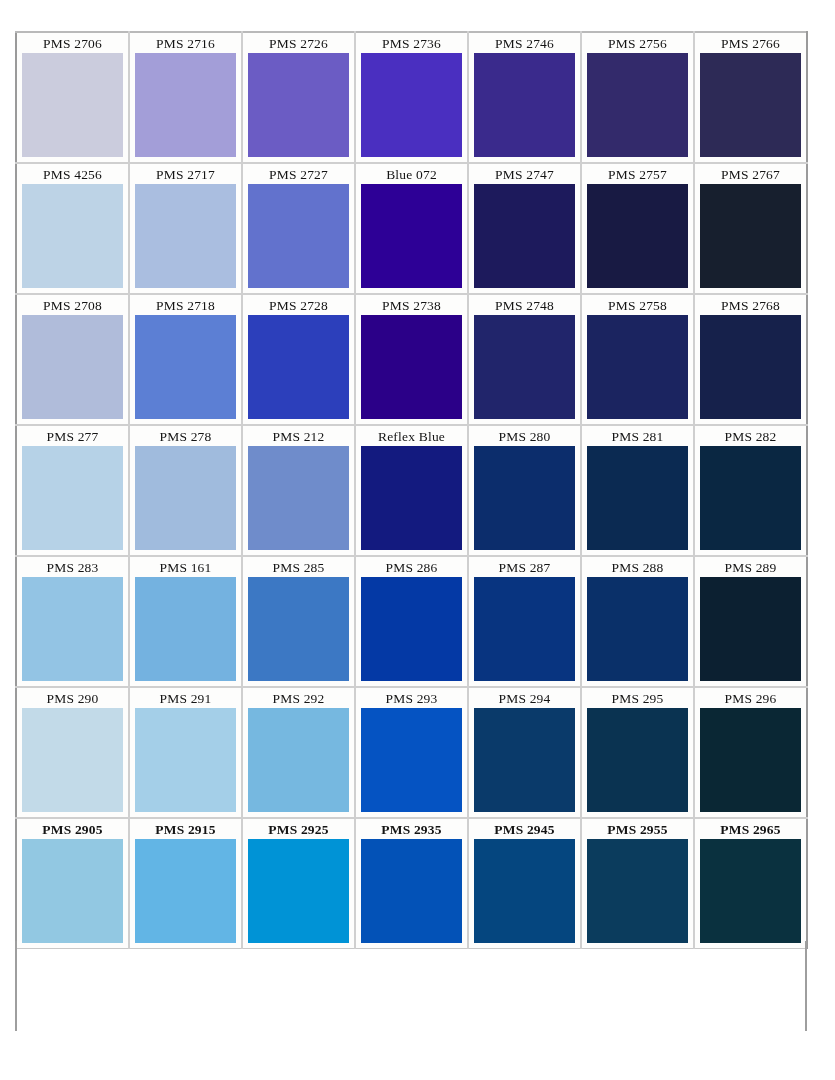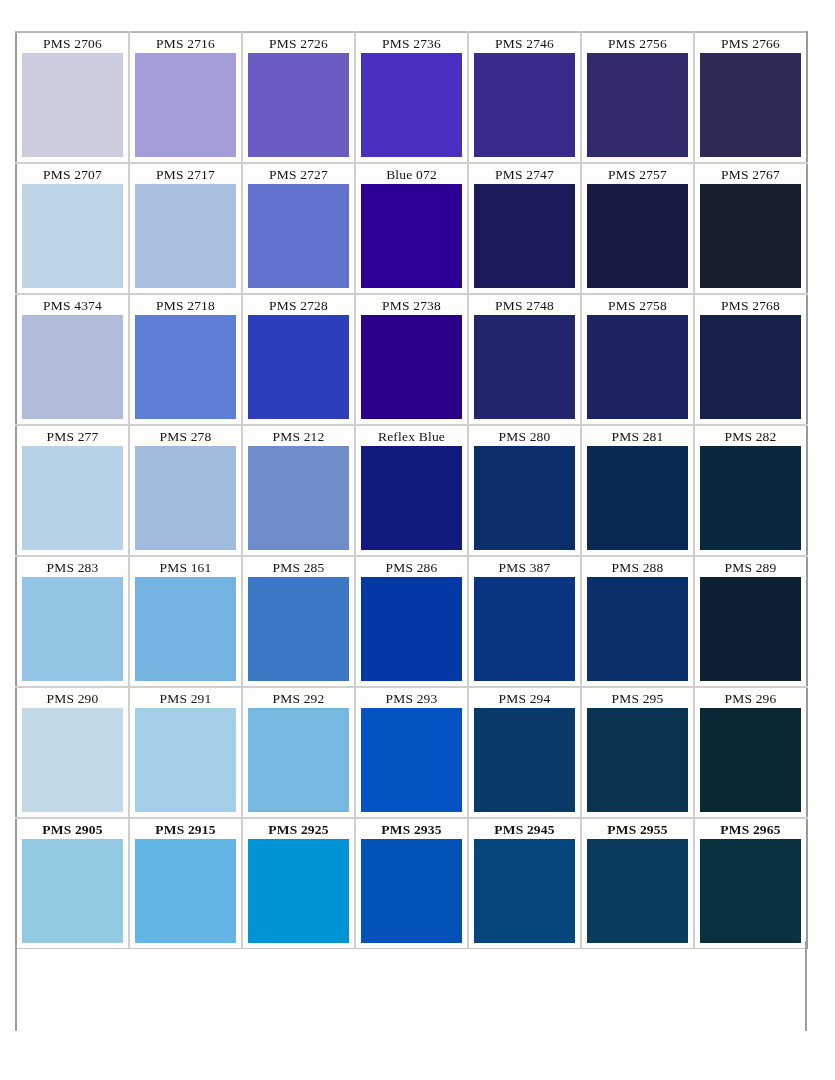--- a/index.html
+++ b/index.html
@@ -131,21 +131,21 @@
         <span class="cell-inner">
           <span class="swatch-label">PMS 2766</span>
           <span class="swatch-chip" style="background-color: rgb(45, 42, 86);"></span>
         </span>
       </td>
     </tr>
 
     <tr>
       <td class="cell">
         <span class="cell-inner">
-          <span class="swatch-label">PMS 2707</span>
+          <span class="swatch-label">PMS 4256</span>
           <span class="swatch-chip" style="background-color: rgb(189, 211, 230);"></span>
         </span>
       </td>
       <td class="cell">
         <span class="cell-inner">
           <span class="swatch-label">PMS 2717</span>
           <span class="swatch-chip" style="background-color: rgb(170, 190, 224);"></span>
         </span>
       </td>
       <td class="cell">
@@ -176,21 +176,21 @@
         <span class="cell-inner">
           <span class="swatch-label">PMS 2767</span>
           <span class="swatch-chip" style="background-color: rgb(23, 31, 46);"></span>
         </span>
       </td>
     </tr>
 
     <tr>
       <td class="cell">
         <span class="cell-inner">
-          <span class="swatch-label">PMS 4374</span>
+          <span class="swatch-label">PMS 2708</span>
           <span class="swatch-chip" style="background-color: rgb(176, 188, 218);"></span>
         </span>
       </td>
       <td class="cell">
         <span class="cell-inner">
           <span class="swatch-label">PMS 2718</span>
           <span class="swatch-chip" style="background-color: rgb(92, 127, 212);"></span>
         </span>
       </td>
       <td class="cell">
@@ -290,21 +290,21 @@
         </span>
       </td>
       <td class="cell">
         <span class="cell-inner">
           <span class="swatch-label">PMS 286</span>
           <span class="swatch-chip" style="background-color: rgb(4, 57, 165);"></span>
         </span>
       </td>
       <td class="cell">
         <span class="cell-inner">
-          <span class="swatch-label">PMS 387</span>
+          <span class="swatch-label">PMS 287</span>
           <span class="swatch-chip" style="background-color: rgb(8, 52, 128);"></span>
         </span>
       </td>
       <td class="cell">
         <span class="cell-inner">
           <span class="swatch-label">PMS 288</span>
           <span class="swatch-chip" style="background-color: rgb(10, 48, 105);"></span>
         </span>
       </td>
       <td class="cell">

